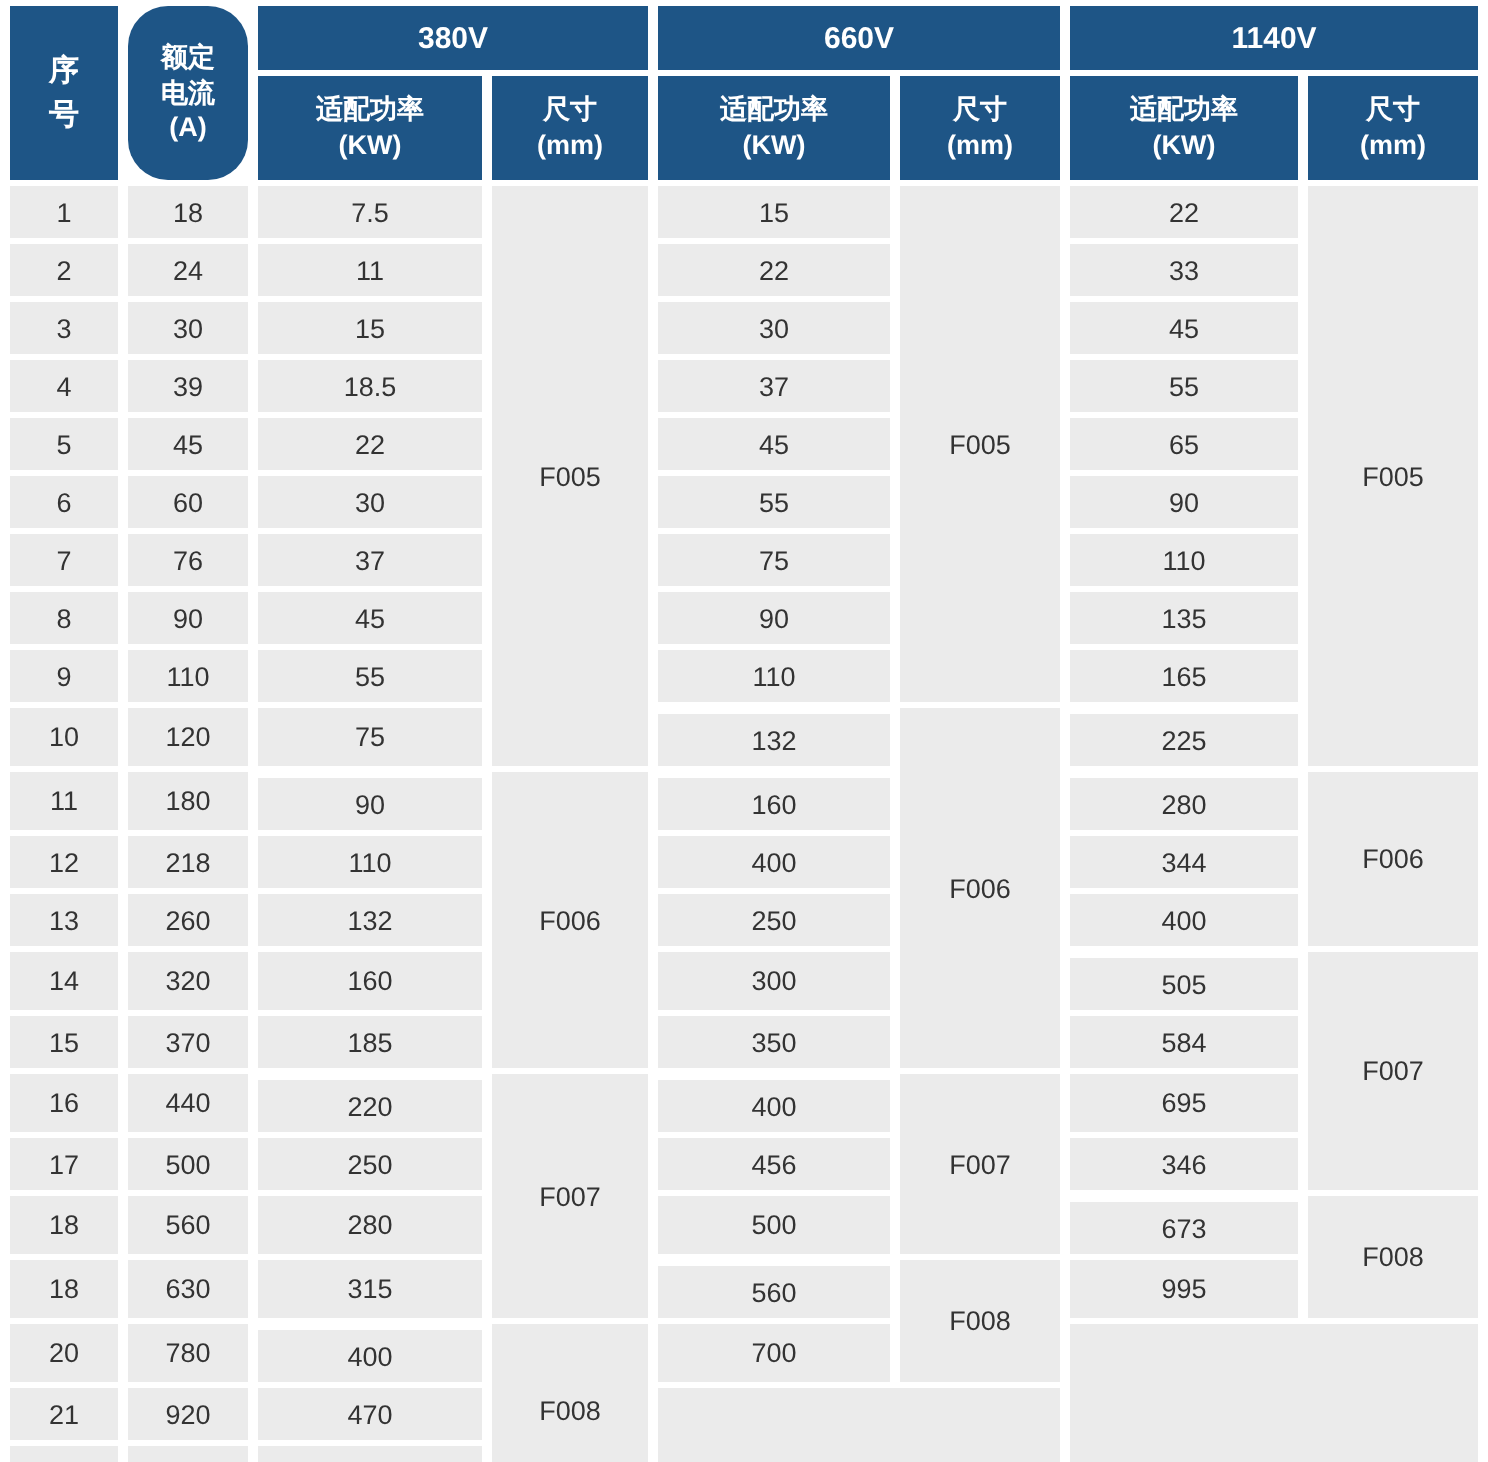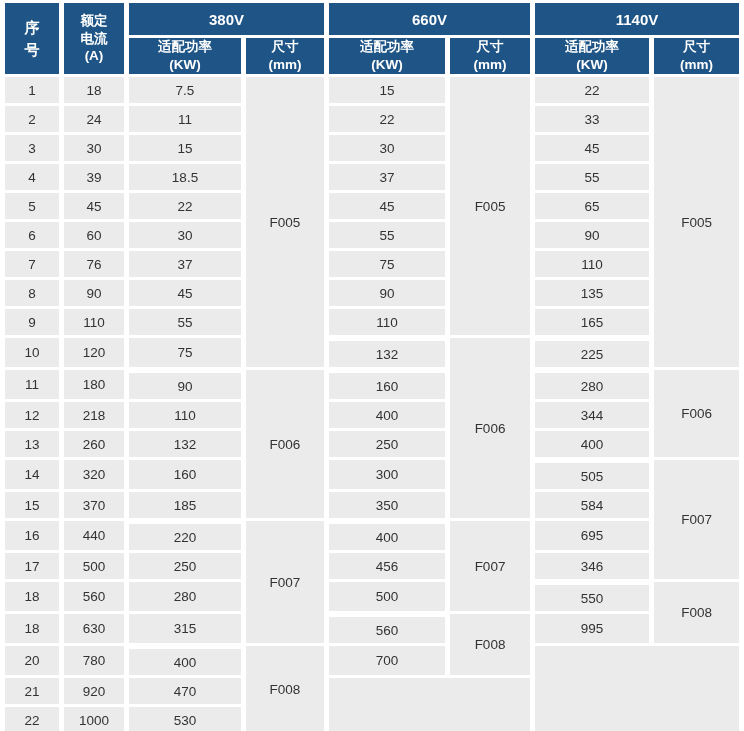--- a/index.html
+++ b/index.html
@@ -18,21 +18,21 @@
   }
   table.spec th {
     background: #1e5586;
     color: #ffffff;
     font-weight: bold;
     text-align: center;
     vertical-align: middle;
     padding: 0;
   }
   tr.h1 th { height: 32px; font-size: 15px; }
-  tr.h2 th { height: 36px; font-size: 13.5px; line-height: 1.35; }
+  tr.h2 th { height: 52px; font-size: 13.5px; line-height: 1.35; }
   th.corner { font-size: 14px; line-height: 1.45; }
   th span { display: block; }
   table.spec td {
     background: #ebebeb;
     color: #333333;
     font-size: 13.5px;
     text-align: center;
     vertical-align: middle;
     height: 26px;
     padding: 0;
@@ -52,21 +52,21 @@
       <col style="width:80px">
     <col style="width:114px">
       <col style="width:85px">
   </colgroup>
   <thead>
     <tr class="h1">
       <th rowspan="2" class="corner">
         <span>序</span>
         <span>号</span>
       </th>
-      <th rowspan="2" style="font-size:13.5px; line-height:1.3;">
+      <th rowspan="2" style="font-size:13.5px; line-height:1.3;border-radius:20px;">
         <span>额定</span>
         <span>电流</span>
         <span>(A)</span>
       </th>
       <th colspan="2">380V</th>
       <th colspan="2">660V</th>
       <th colspan="2">1140V</th>
     </tr>
     <tr class="h2">
       <th>
@@ -222,21 +222,21 @@
         <td>500</td>
         <td>250</td>
         <td>456</td>
         <td>346</td>
       </tr>
       <tr>
         <td>18</td>
         <td>560</td>
         <td>280</td>
         <td>500</td>
-        <td class="gs">550</td>
+        <td class="gs">673</td>
         <td rowspan="2">F008</td>
       </tr>
       <tr>
         <td>18</td>
         <td>630</td>
         <td>315</td>
         <td class="gs">560</td>
         <td rowspan="2">F008</td>
         <td>995</td>
       </tr>

